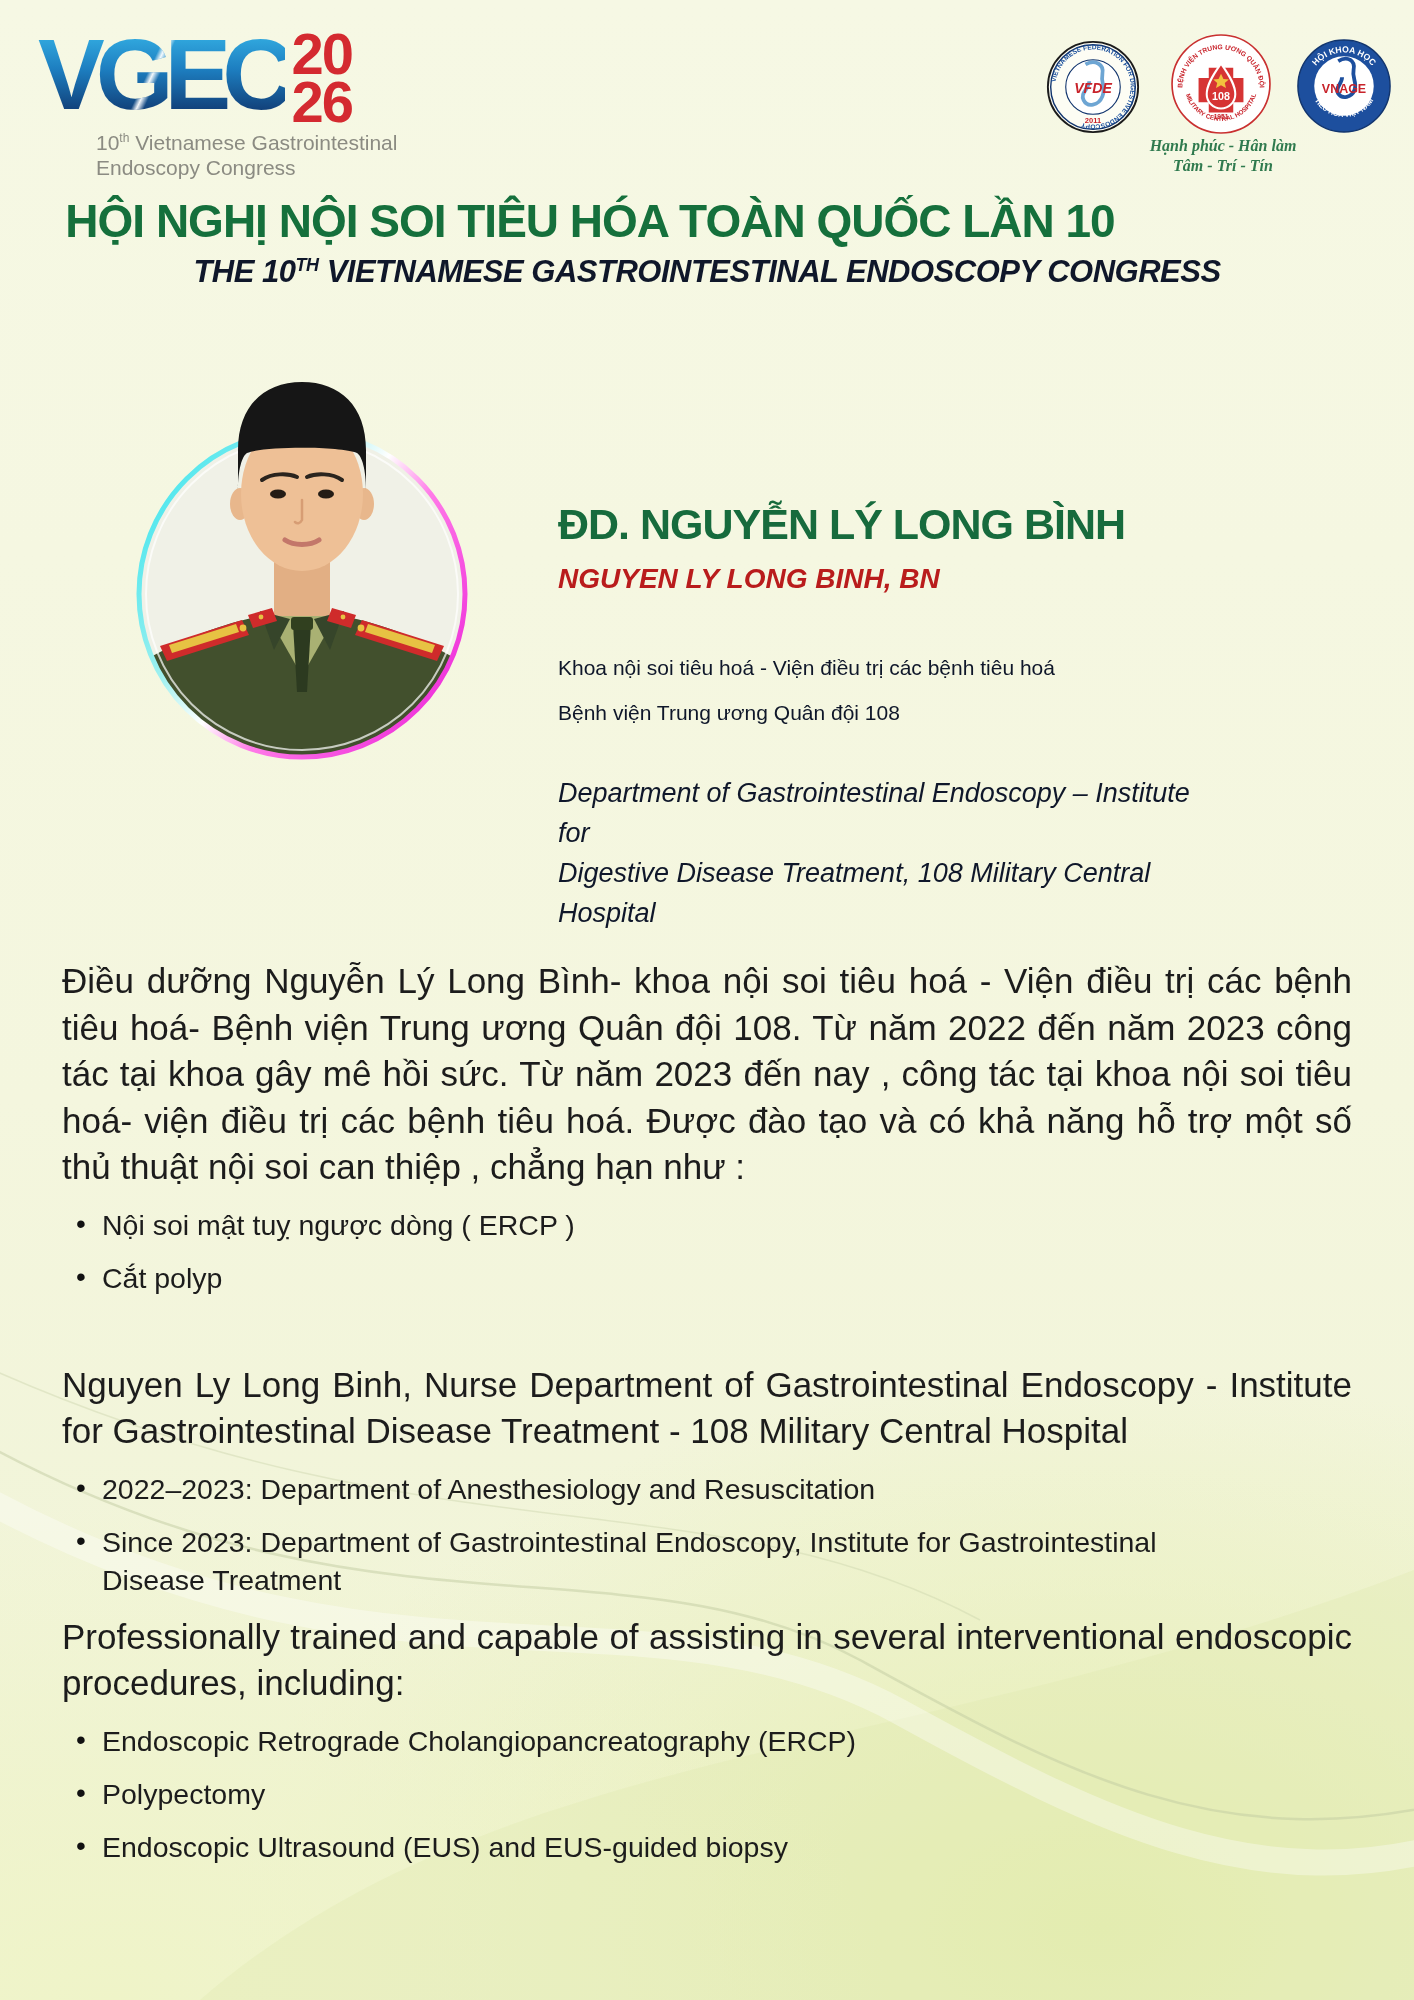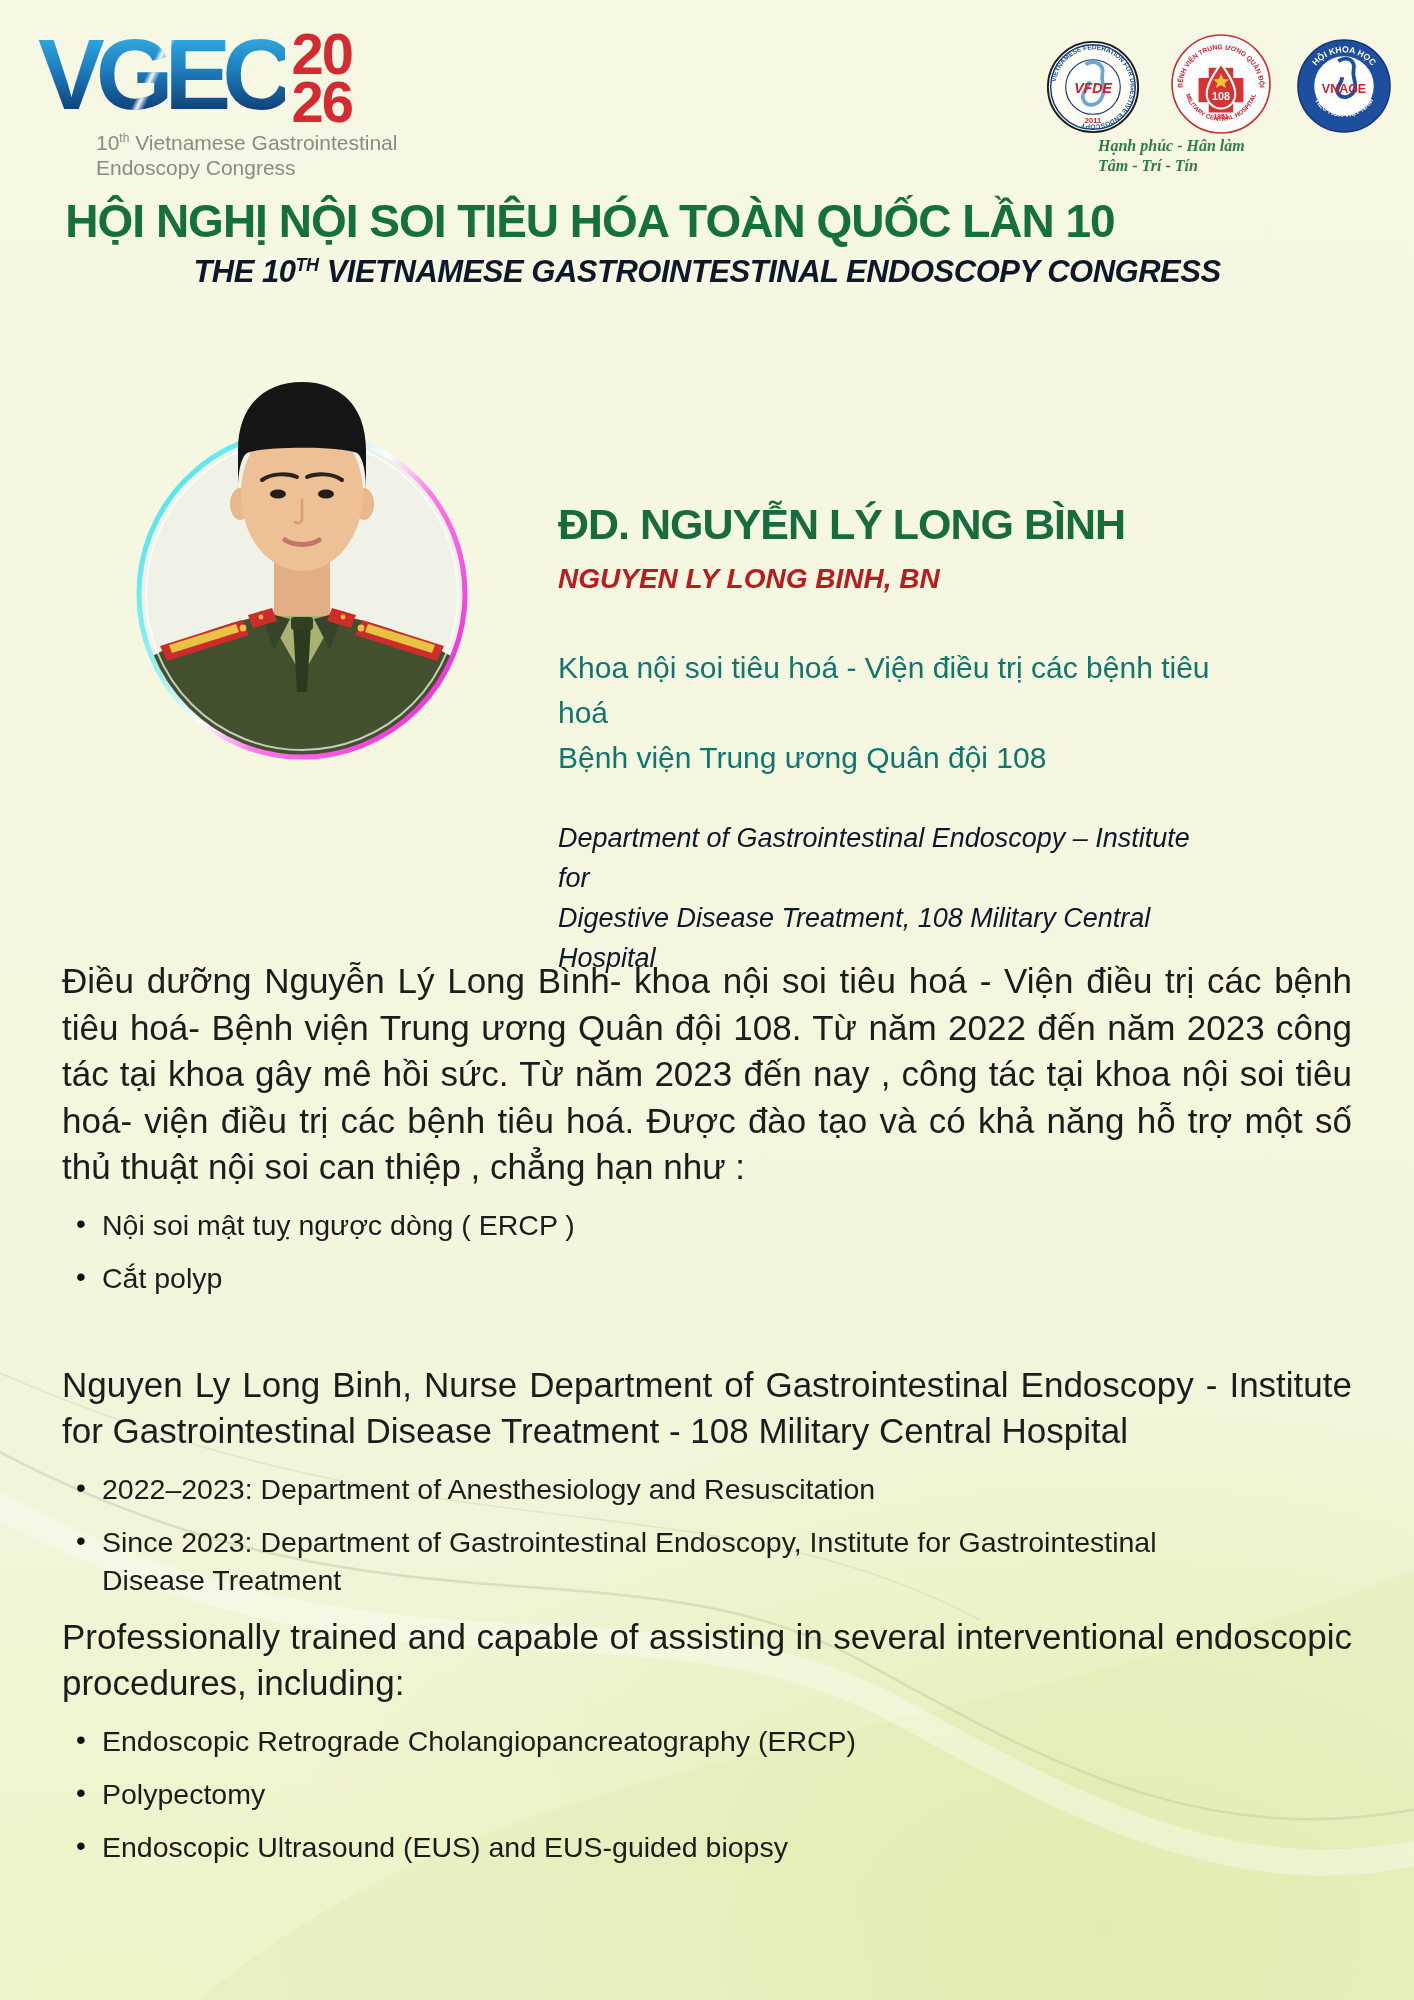--- a/index.html
+++ b/index.html
@@ -20,39 +20,39 @@
       linear-gradient(180deg,#38b7e9 0%,#1d7ec0 45%,#0e2f66 100%);
     -webkit-background-clip:text;background-clip:text;color:transparent;
   }
   .vgec-year{margin-left:6px;margin-top:4px;font-weight:800;color:#d42a30;
     font-size:58px;line-height:48px;letter-spacing:-2px;}
   .vgec-tagline{margin-left:58px;margin-top:0;color:#8b8b82;font-size:21px;line-height:25px;}
   .vgec-tagline sup{font-size:12px;}
 
   
   .logo-svg{position:absolute;}
-  .motto{left:1098px;top:136px;width:250px;
+  .motto{left:1098px;top:136px;width:250px;text-align:center;
     font-family:"Liberation Serif",serif;font-style:italic;font-weight:700;
     color:#2f7a4e;font-size:16px;line-height:20px;}
 
   
   .main-title{left:0;top:194px;width:1180px;text-align:center;
     color:#15703c;font-size:46px;font-weight:800;letter-spacing:-1px;}
   .sub-title{left:0;top:254px;width:1414px;text-align:center;
     color:#0f172a;font-size:31px;font-style:italic;font-weight:600;letter-spacing:-.5px;}
   .sub-title sup{font-size:18px;}
 
   
   .portrait{left:112px;top:320px;width:380px;height:440px;}
 
   
   .speaker-col{left:558px;top:500px;width:660px;}
   .speaker-name{color:#176b3d;font-size:43px;font-weight:800;letter-spacing:-1px;}
   .speaker-name-en{margin-top:14px;color:#b91c1c;font-size:28px;font-weight:700;font-style:italic;}
-  .dept-vi{margin-top:50px;color:#0f766e;font-size:30px;line-height:45px;}
+  .dept-vi{margin-top:50px;color:#0f172a;font-size:21px;line-height:45px;}
   .dept-en{margin-top:38px;color:#0f172a;font-size:27px;line-height:40px;font-style:italic;}
 
   
   .bio{left:62px;top:958px;width:1290px;}
   .para{font-size:35px;line-height:46.5px;text-align:justify;color:#1c1c1c;margin:0;}
   ul.bullets{list-style:none;margin:14px 0 0 0;padding:0 0 0 40px;}
   ul.bullets li{position:relative;font-size:28.5px;line-height:38px;margin:15px 0;max-width:1150px;}
   ul.bullets li::before{content:"\2022";position:absolute;left:-26px;top:-1px;font-size:28px;color:#111;}
   .gap-lg{height:50px;}
 

